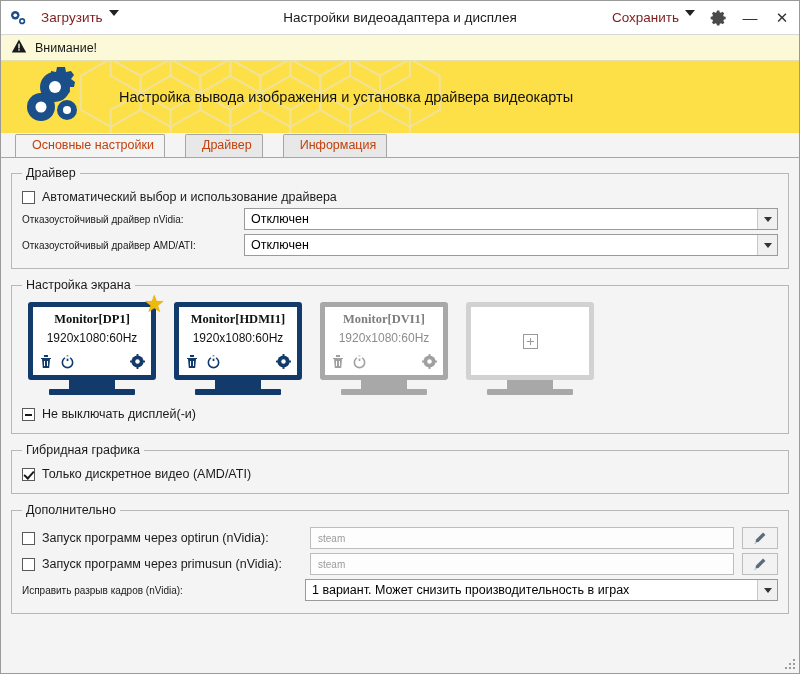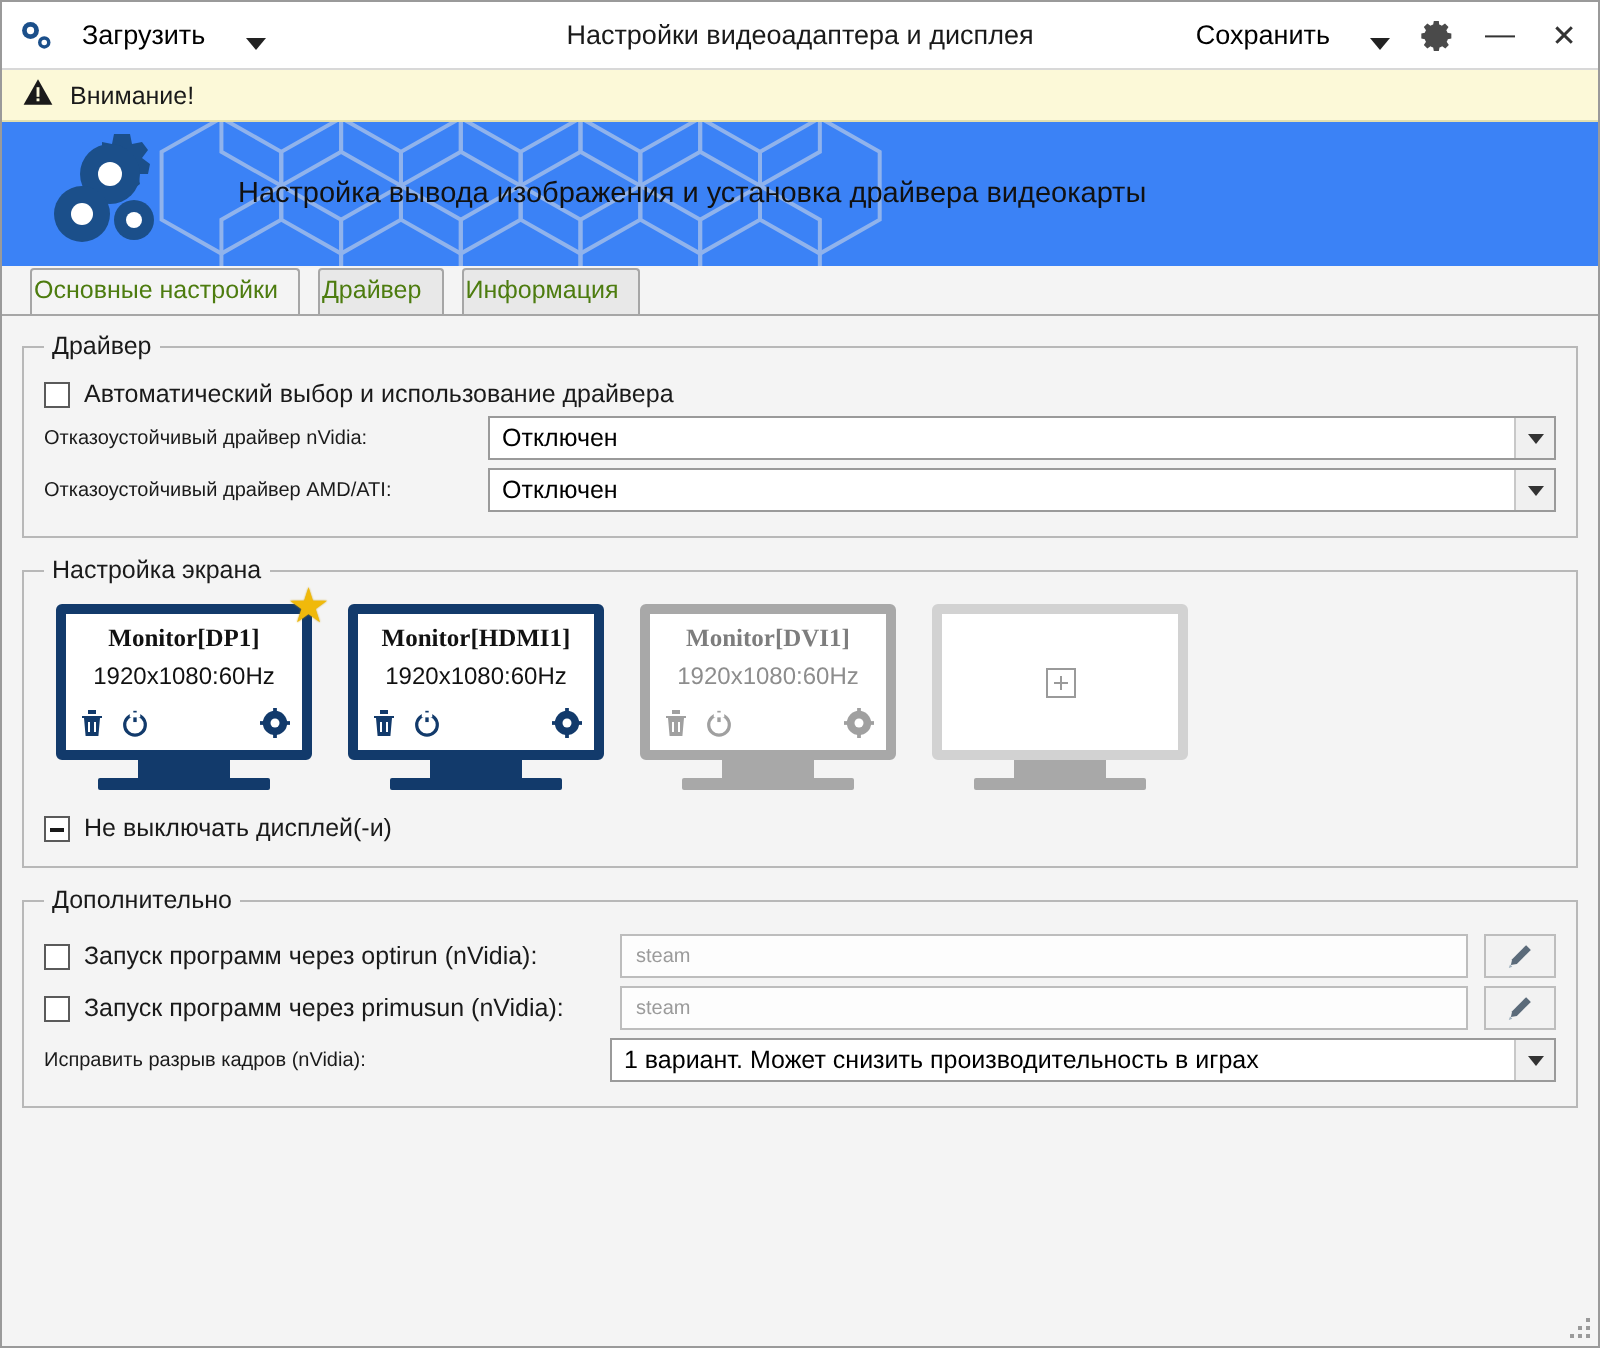--- a/index.html
+++ b/index.html
@@ -25,22 +25,22 @@
     border-bottom: 1px solid #d8d8d8;
     display: flex; align-items: center;
     padding: 0 6px;
     position: relative;
     flex: 0 0 34px;
   }
   .tb-left { display: flex; align-items: center; gap: 8px; }
   .tb-right { display: flex; align-items: center; gap: 10px; margin-left: auto; }
   .app-icon { width: 22px; height: 22px; display: block; }
   .menu-btn {
-    display: flex; align-items: flex-end; gap: 20px;
-    font-size: 13.5px; color: #000000;
+    display: flex; align-items: flex-start; gap: 6px;
+    font-size: 13.5px; color: #7f1d1d;
     padding: 2px 4px; cursor: default;
   }
   .caret {
     width: 0; height: 0;
     border-left: 5px solid transparent;
     border-right: 5px solid transparent;
     border-top: 6px solid #222;
   }
   .title-center {
     position: absolute; left: 0; right: 0;
@@ -60,21 +60,21 @@
     background: #fcf9d8;
     border-bottom: 1px solid #e3dfae;
     display: flex; align-items: center;
     padding: 0 10px; gap: 8px;
     flex: 0 0 26px;
   }
   .warn-text { font-size: 12.5px; color: #1a1a1a; }
   
   .banner {
     height: 72px;
-    background: #3b82f6;
+    background: #fde047;
     display: flex; align-items: center;
     padding: 0 0 0 16px;
     position: relative;
     overflow: hidden;
     flex: 0 0 72px;
   }
   .banner .hexbg {
     position: absolute; left: 0; top: -12px; right: 0; bottom: 0;
     opacity: .5;
   }
@@ -88,25 +88,25 @@
   .tabs {
     display: flex; align-items: flex-end;
     padding: 0 14px;
     height: 24px;
     flex: 0 0 24px;
     background: #f4f4f4;
   }
   .tab {
     border: 1px solid #a6a6a6;
     border-bottom: none;
-    padding: 3px 10px 4px 1px;
+    padding: 3px 10px 4px 16px;
     font-size: 12.5px;
     background: #e8e8e8;
-    color: #4d7c0f;
-    margin-right: 9px;
+    color: #c2410c;
+    margin-right: 20px;
     border-radius: 2px 2px 0 0;
     line-height: 15px;
   }
   .tab.active { background: #f4f4f4; }
   
   .content {
     flex: 1 1 auto;
     border-top: 1px solid #a6a6a6;
     background: #f4f4f4;
     padding: 8px 10px 0 10px;
@@ -505,20 +505,27 @@
           <div class="mon-base gray"></div>
         </div>
       </div>
 
       <div class="row" style="margin-top:10px;">
         <span class="chk minus"></span>
         <span class="lbl">Не выключать дисплей(-и)</span>
       </div>
     </fieldset>
 
+    <fieldset>
+      <legend>Гибридная графика</legend>
+      <div class="row">
+        <span class="chk checked"></span>
+        <span class="lbl">Только дискретное видео (AMD/ATI)</span>
+      </div>
+    </fieldset>
 
     <fieldset>
       <legend>Дополнительно</legend>
 
       <div class="row">
         <span class="chk"></span>
         <span class="lbl" style="width:268px;flex:0 0 268px;">Запуск программ через optirun (nVidia):</span>
         <span class="txtinput">steam</span>
         <span class="edit-btn">
           <svg width="14" height="14" viewBox="0 0 16 16">

